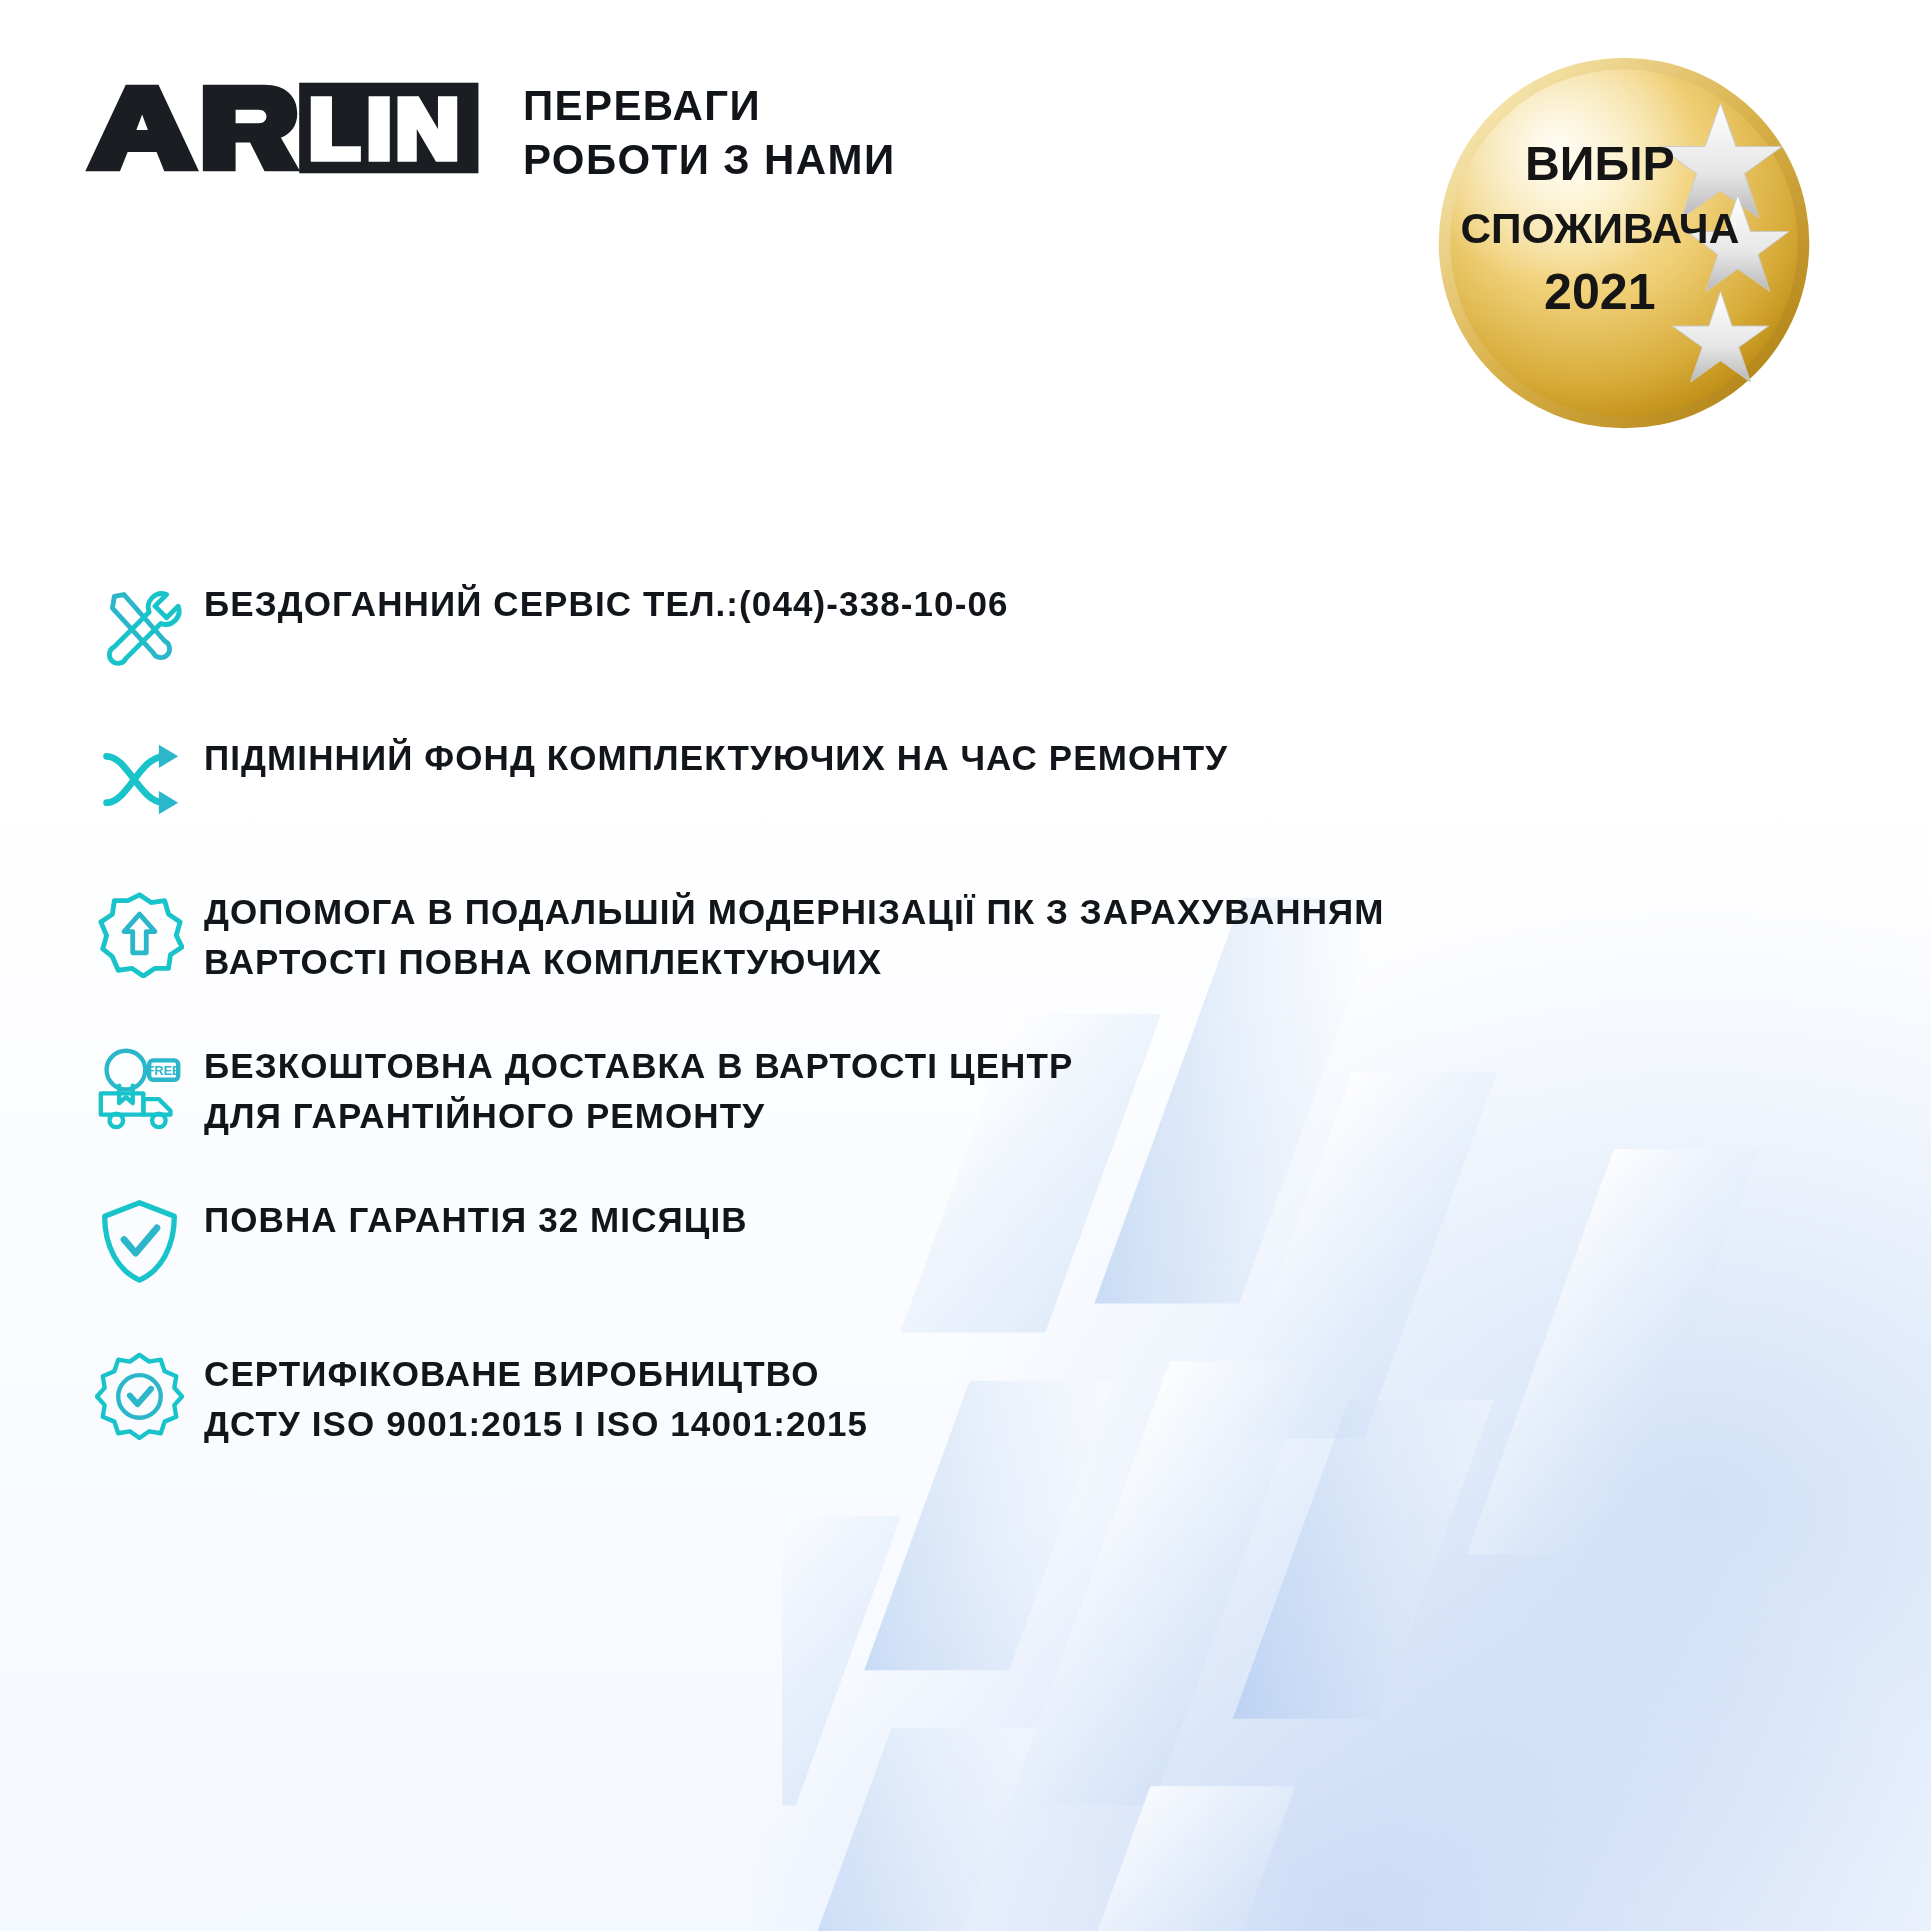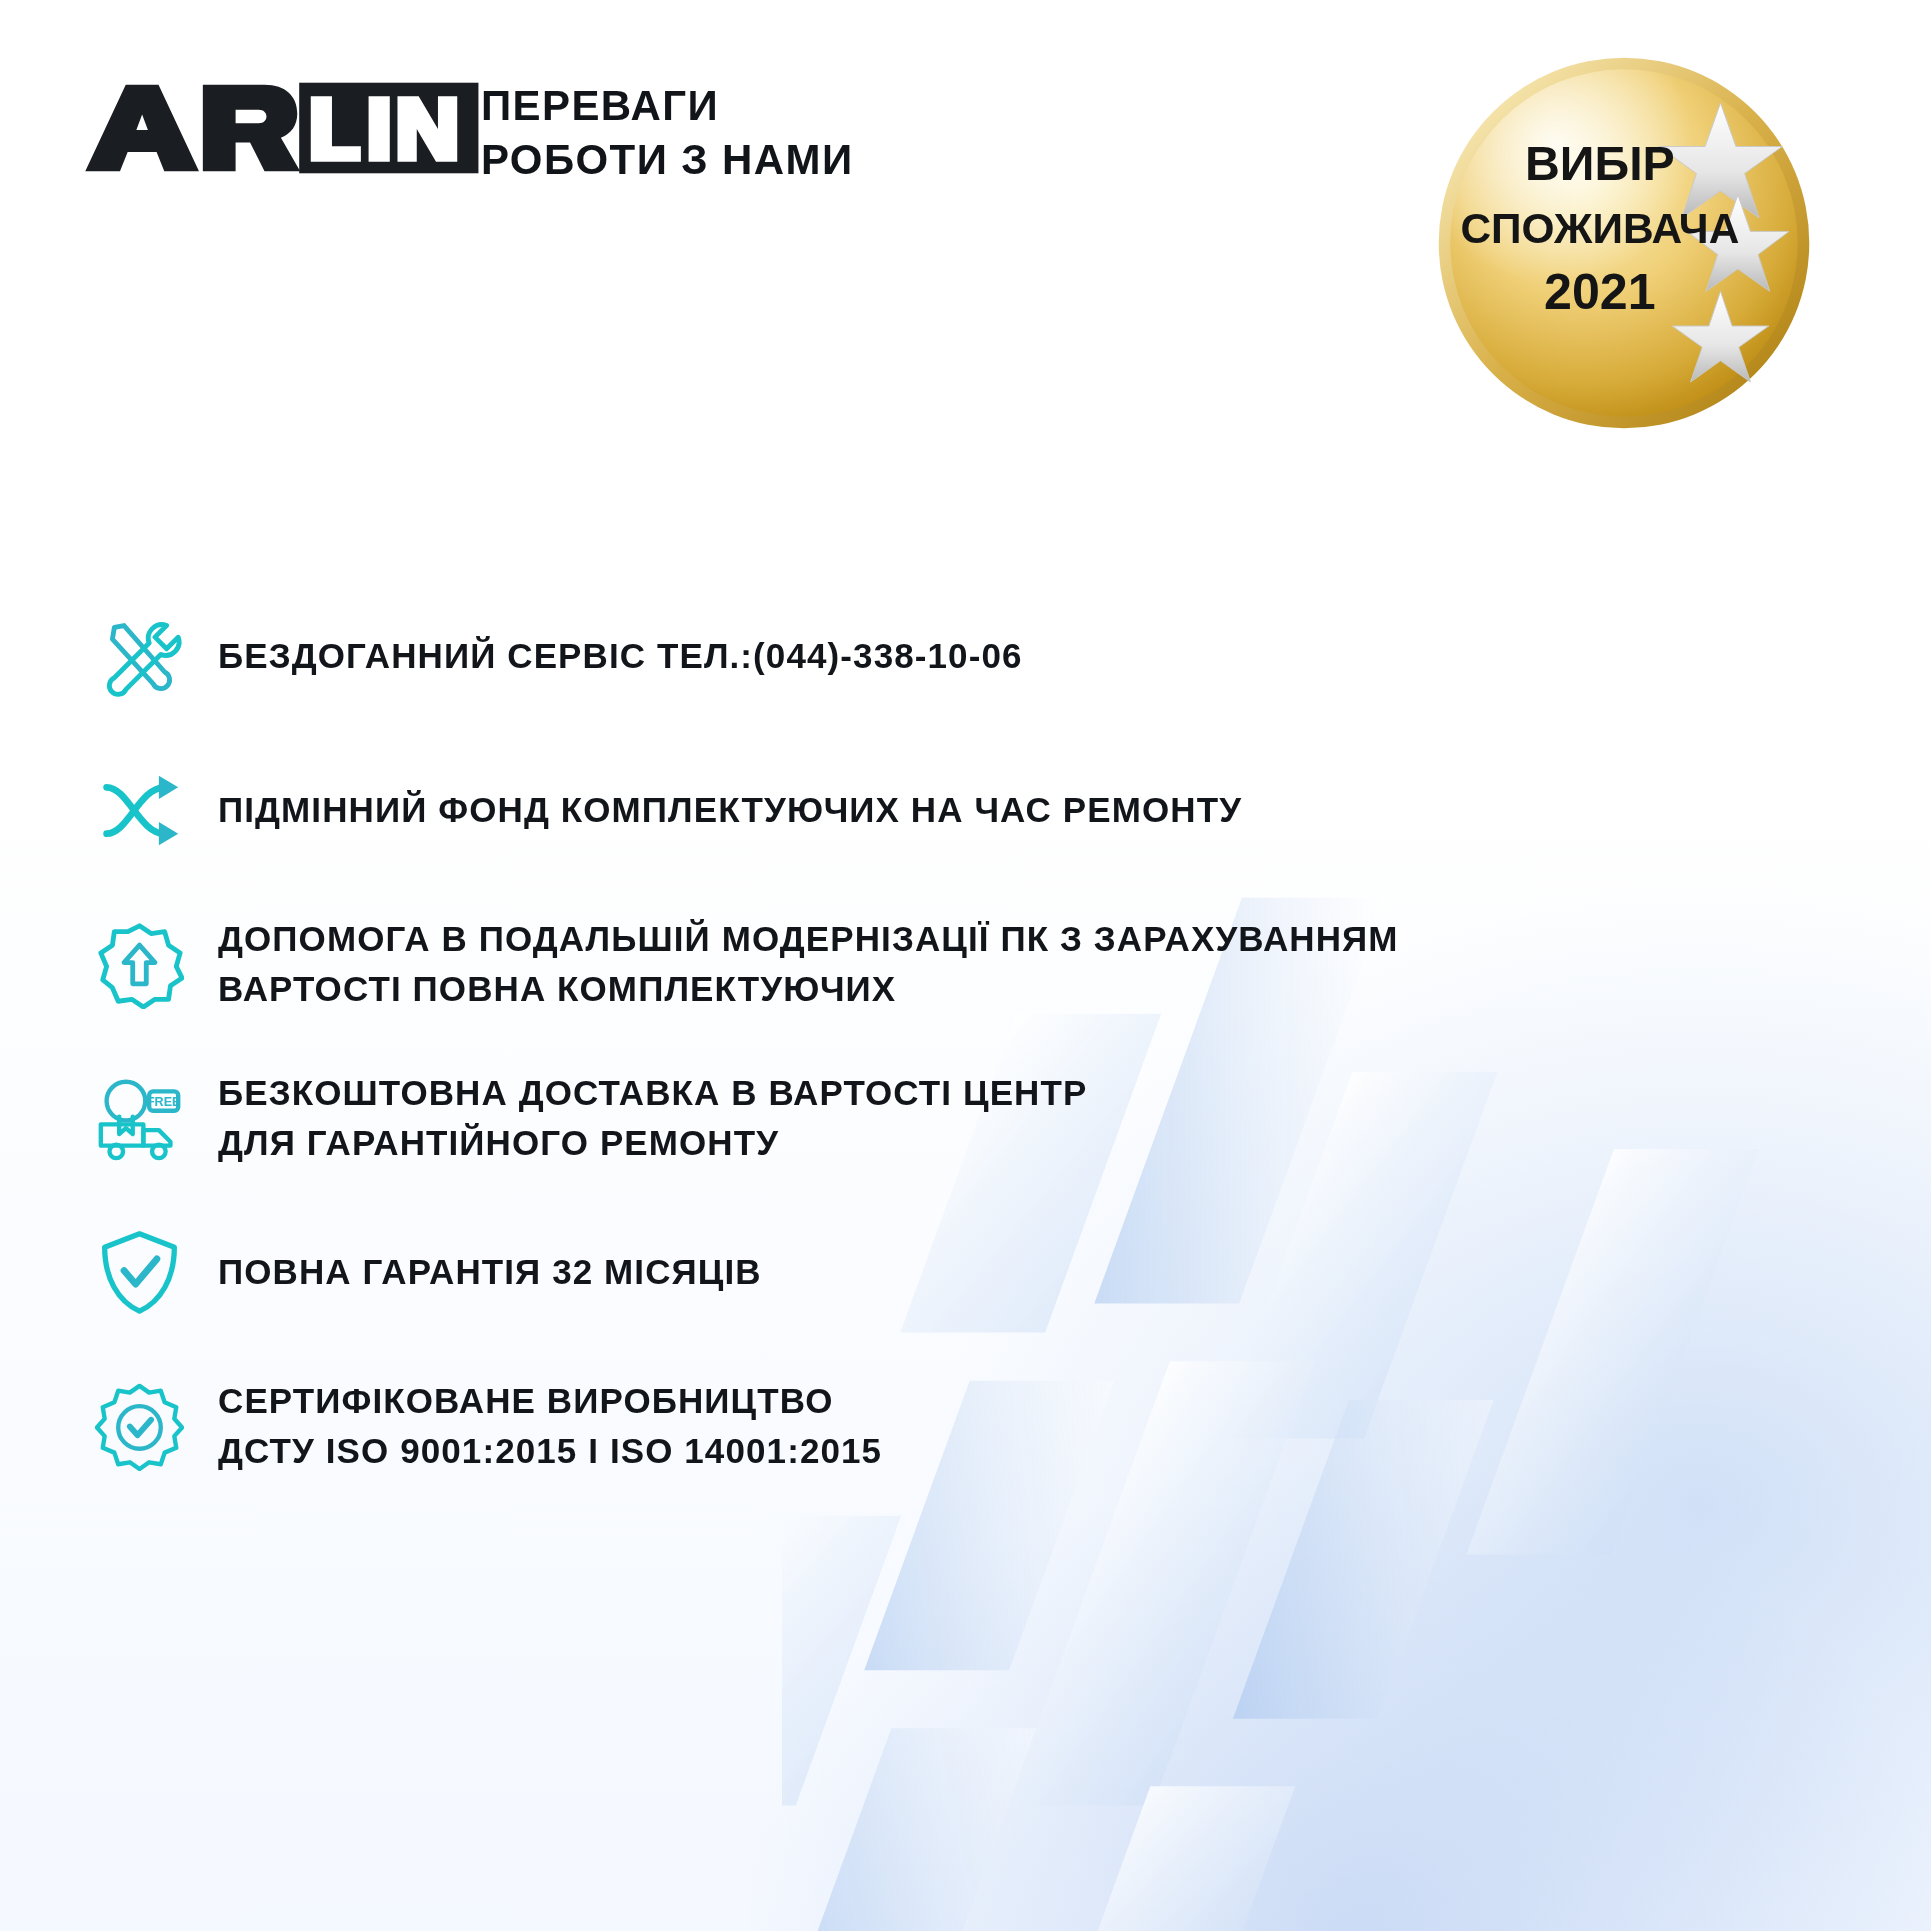--- a/index.html
+++ b/index.html
@@ -42,20 +42,21 @@
     opacity: 0.95;
   }
 
   
   .header {
     position: absolute;
     top: 75px;
     left: 75px;
     display: flex;
     align-items: flex-start;
+    gap: 42px;
   }
   .logo {
     display: block;
   }
   .header-title {
     font-weight: bold;
     font-size: 42px;
     line-height: 1.28;
     letter-spacing: 1.4px;
     color: #111418;
@@ -89,22 +90,21 @@
   .features {
     position: absolute;
     top: 579px;
     left: 93px;
     width: 1545px;
     display: flex;
     flex-direction: column;
   }
   .feature {
     display: flex;
-    align-items: center;
-    gap: 32px;
+    gap: 18px;
     min-height: 154px;
   }
   .feature-icon {
     flex: 0 0 93px;
     width: 93px;
     height: 93px;
     display: flex;
     align-items: center;
     justify-content: center;
   }

